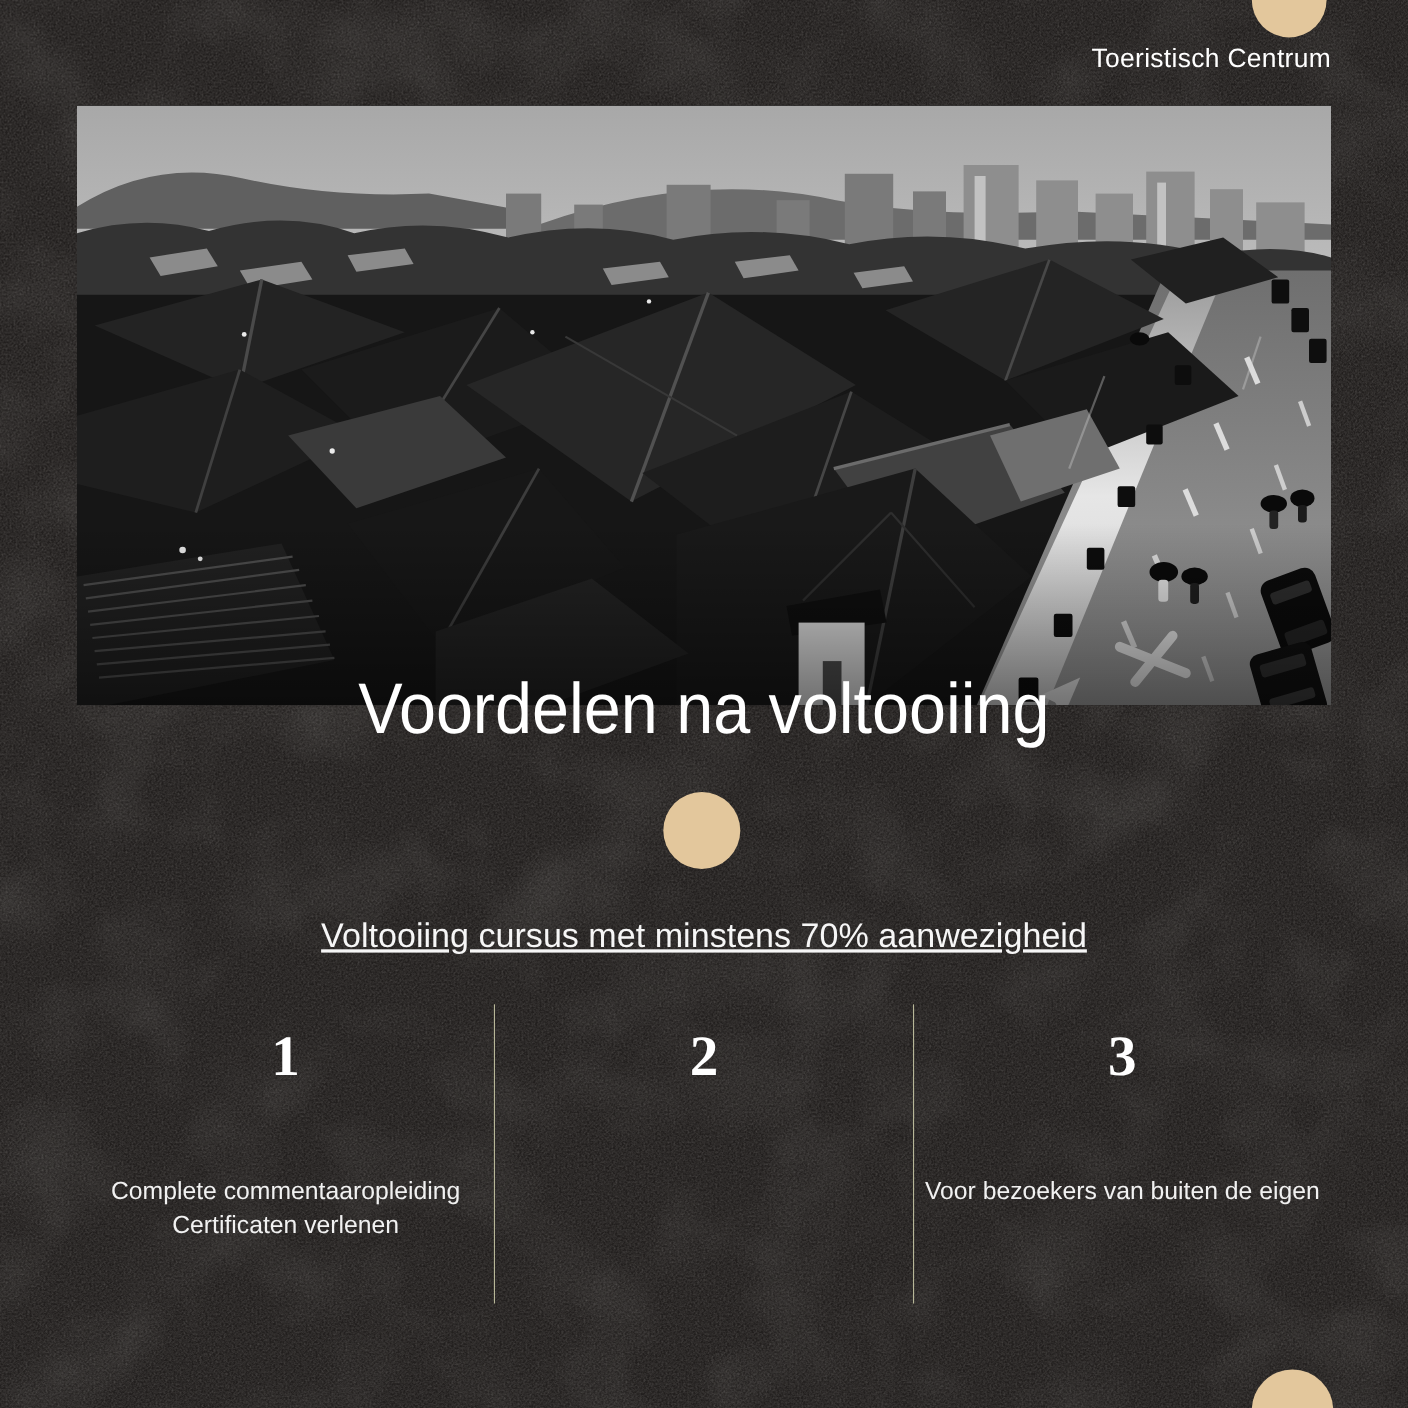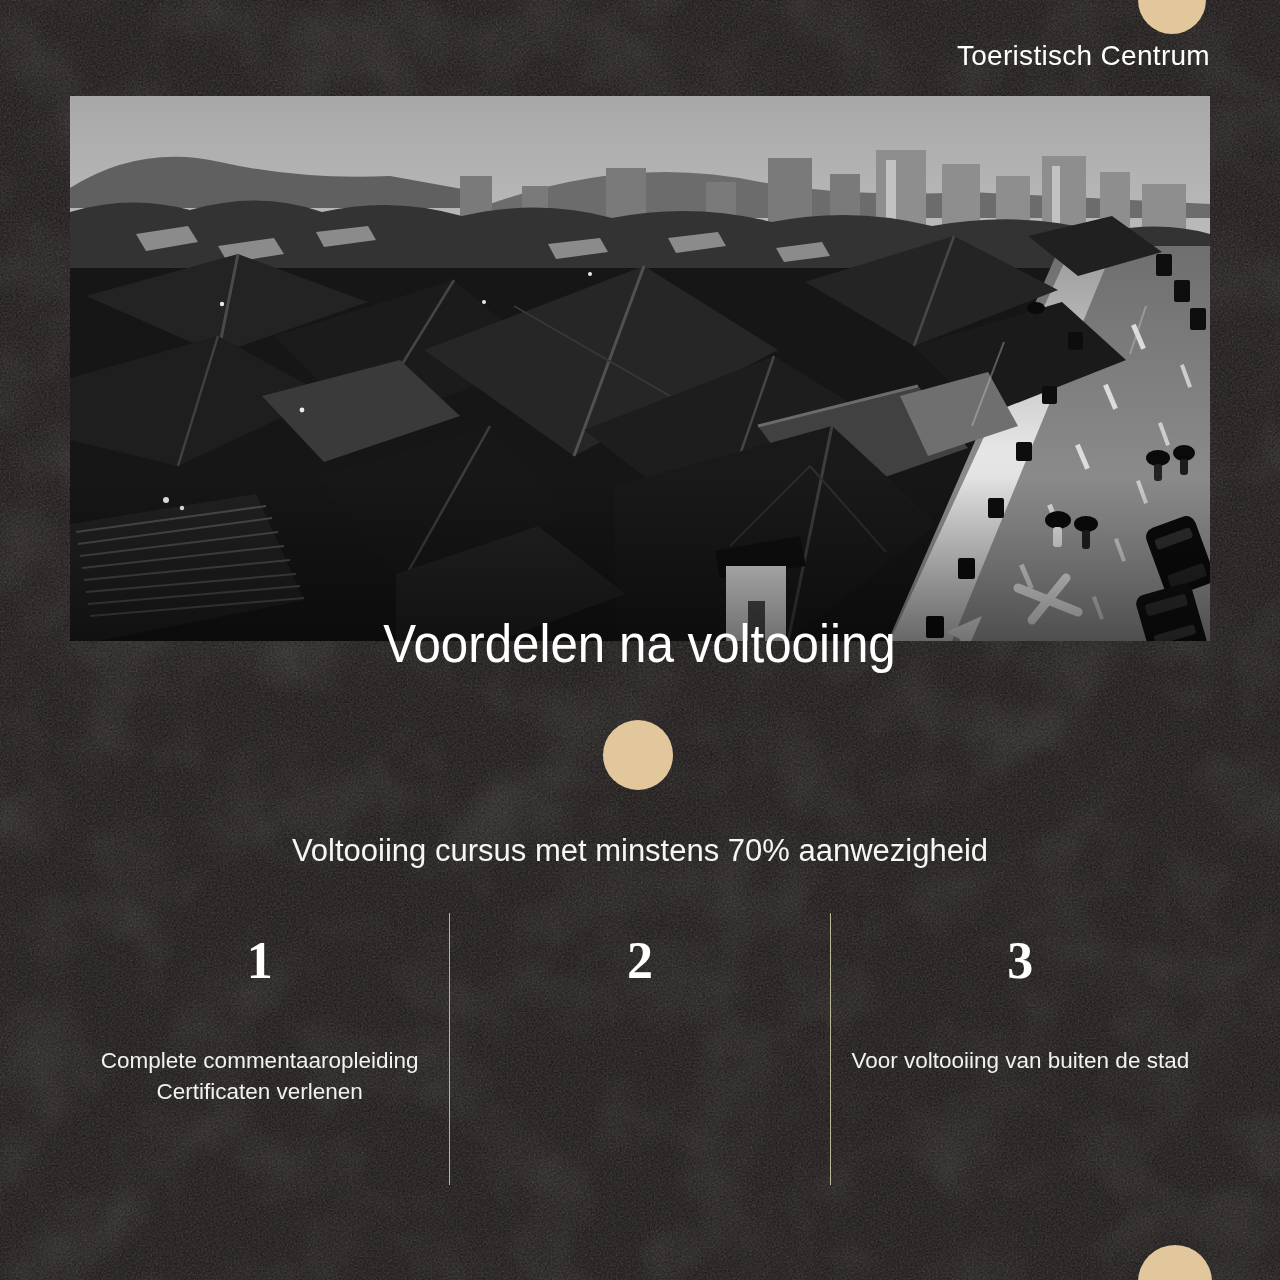--- a/index.html
+++ b/index.html
@@ -6,52 +6,52 @@
   .slide{
     position:relative;width:1280px;height:1280px;overflow:hidden;
     background:#221f1e;
     font-family:"Liberation Sans",sans-serif;
     color:#ffffff;
   }
   .slide *{box-sizing:border-box;}
   .noise{position:absolute;left:0;top:0;pointer-events:none;}
   .brand{
     position:absolute;top:40px;right:70px;
-    font-size:28px;letter-spacing:.3px;color:#ffffff;font-weight:400;
+    font-size:24px;letter-spacing:.3px;color:#ffffff;font-weight:400;
   }
   .circle{position:absolute;border-radius:50%;background:#e3c79c;}
   .circle-top{left:1138px;top:-34px;width:68px;height:68px;}
   .circle-mid{left:603px;top:720px;width:70px;height:70px;}
   .circle-bottom{left:1138px;top:1245px;width:74px;height:74px;}
   .photo{
     position:absolute;left:70px;top:96px;width:1140px;height:545px;
     background:#1a1a1a;overflow:hidden;
   }
   .photo svg{display:block;width:100%;height:100%;}
   .title{
     position:absolute;left:0;top:600px;width:1280px;height:88px;
-    line-height:88px;text-align:center;font-size:53px;font-weight:400;
+    line-height:88px;text-align:center;font-size:65px;font-weight:400;
     color:#ffffff;white-space:nowrap;
   }
   .title span{display:inline-block;transform:scaleX(.93);transform-origin:center;}
   .subtitle{
     position:absolute;left:0;top:830px;width:1280px;line-height:42px;
-    text-align:center;font-size:31px;font-weight:400;color:#f6f6f6;
+    text-align:center;font-size:31px;font-weight:400;color:#f6f6f6;text-decoration:underline;
   }
   .benefits{
     position:absolute;left:70px;top:913px;width:1140px;height:274px;
     display:flex;flex-direction:row;align-items:stretch;
   }
   .benefit{flex:1 1 0;text-align:center;}
   .divider{width:1px;height:272px;background:#c6c6a4;opacity:.9;}
   .benefit .num{
     font-family:"Liberation Serif","DejaVu Serif",serif;
     font-weight:700;font-size:52px;line-height:60px;padding-top:18px;color:#ffffff;
   }
-  .benefit .desc{margin-top:54px;font-size:22.5px;line-height:31px;color:#f1f1f1;}
+  .benefit .desc{margin-top:76px;font-size:22.5px;line-height:31px;color:#f1f1f1;}
 </style>
 </head>
 <body>
 
 <div class="slide">
 
   <svg class="noise" width="1280" height="1280">
     <filter id="mottle">
       <feTurbulence type="fractalNoise" baseFrequency="0.012" numOctaves="3" seed="11" stitchTiles="stitch"></feTurbulence>
       <feColorMatrix type="matrix" values="0 0 0 0 1  0 0 0 0 1  0 0 0 0 0.95  0.8 0.8 0.8 0 -1.1"></feColorMatrix>
@@ -261,20 +261,20 @@
       </div>
     </div>
     <div class="divider"></div>
     <div class="benefit">
       <div class="num">2</div>
     </div>
     <div class="divider"></div>
     <div class="benefit">
       <div class="num">3</div>
       <div class="desc">
-        <div>Voor voltooiing van buiten de stad</div>
+        <div>Voor bezoekers van buiten de eigen</div>
       </div>
     </div>
   </div>
 
   <div class="circle circle-bottom"></div>
 
 </div>
 
 </body></html>

